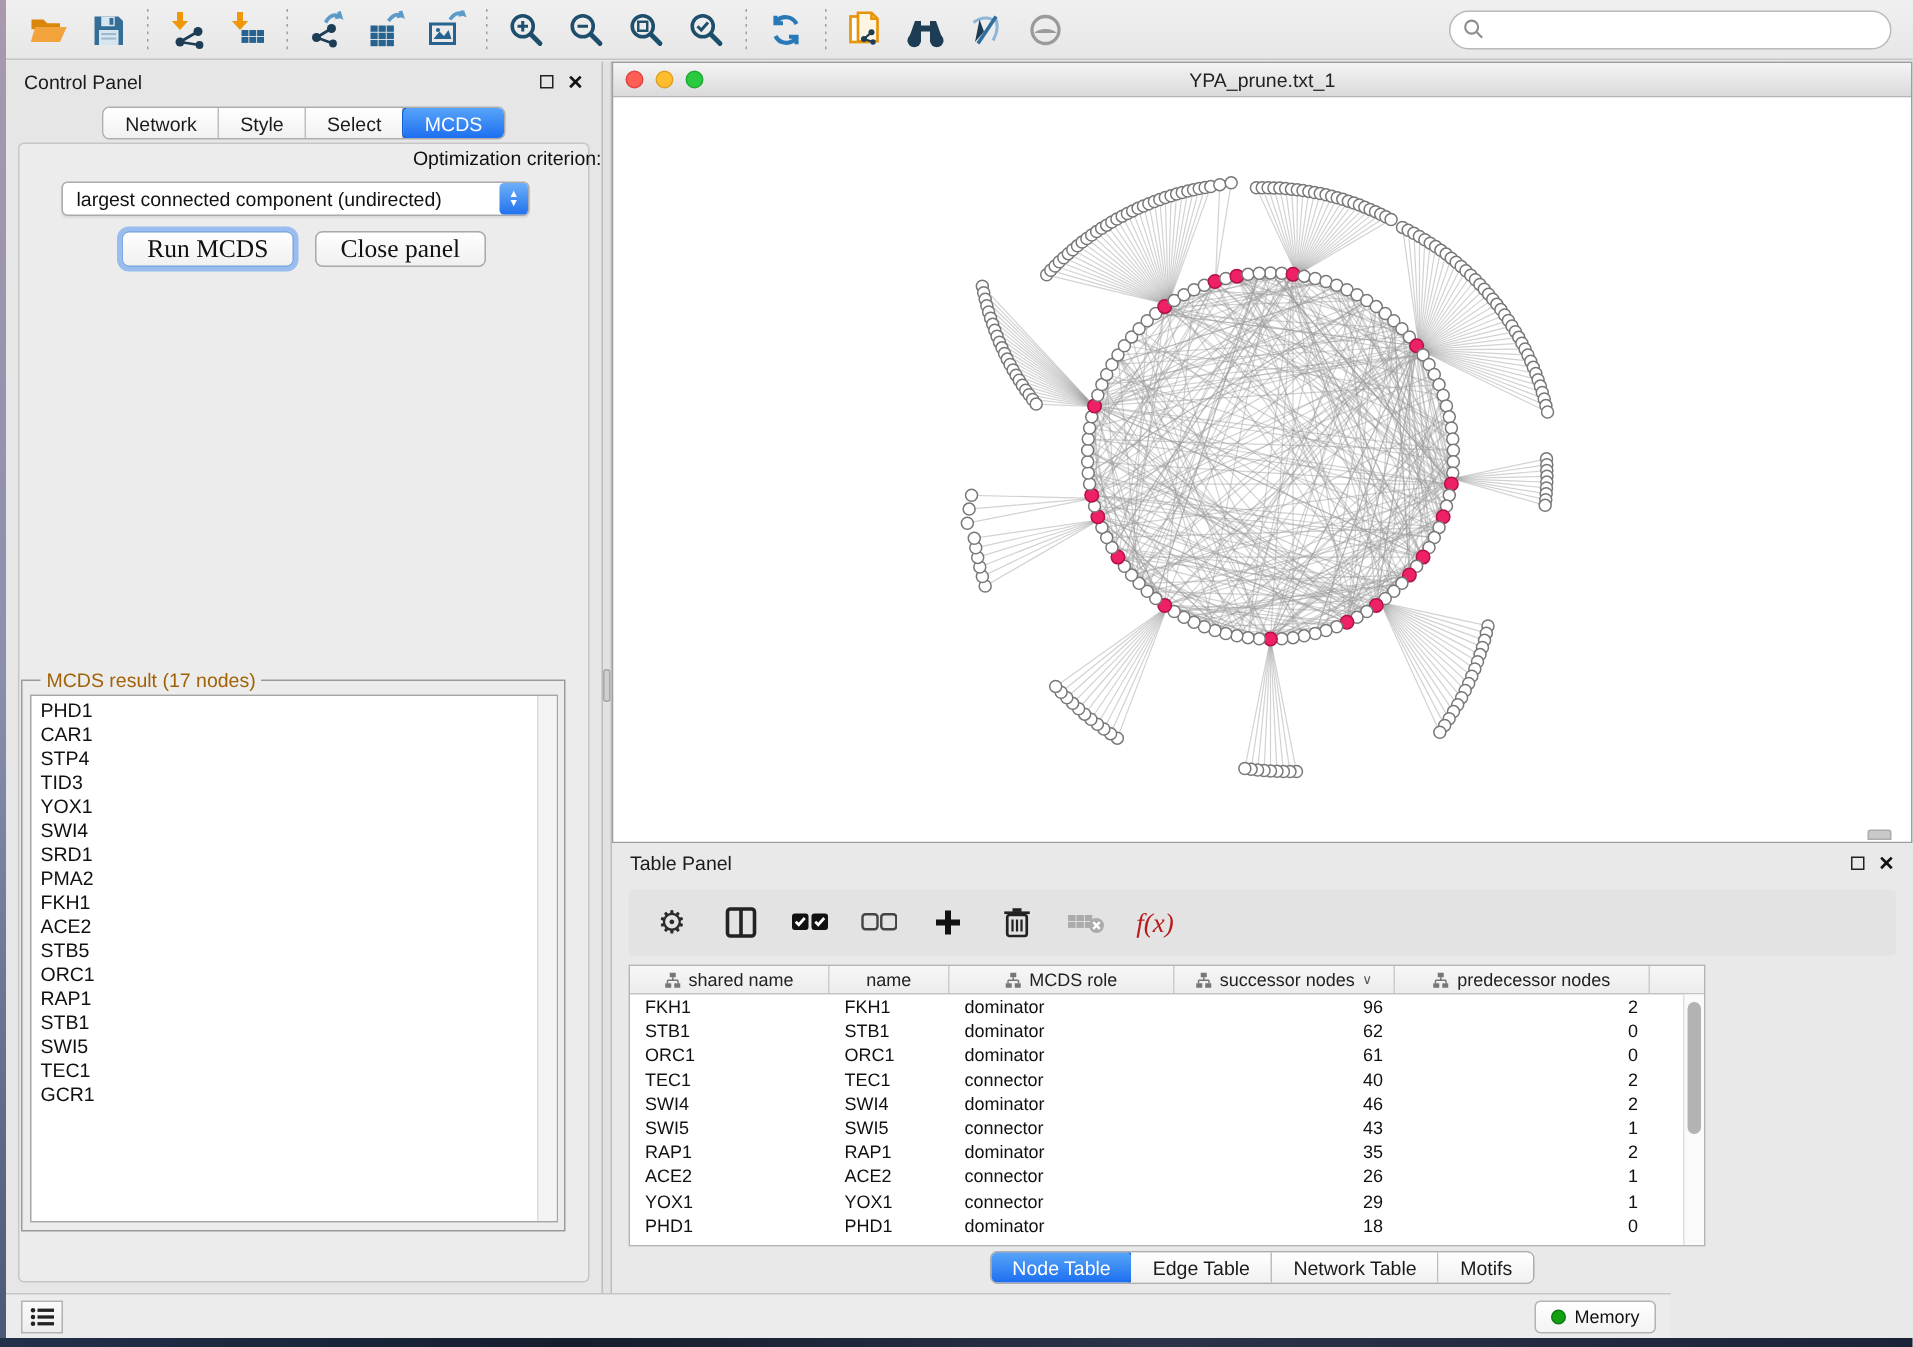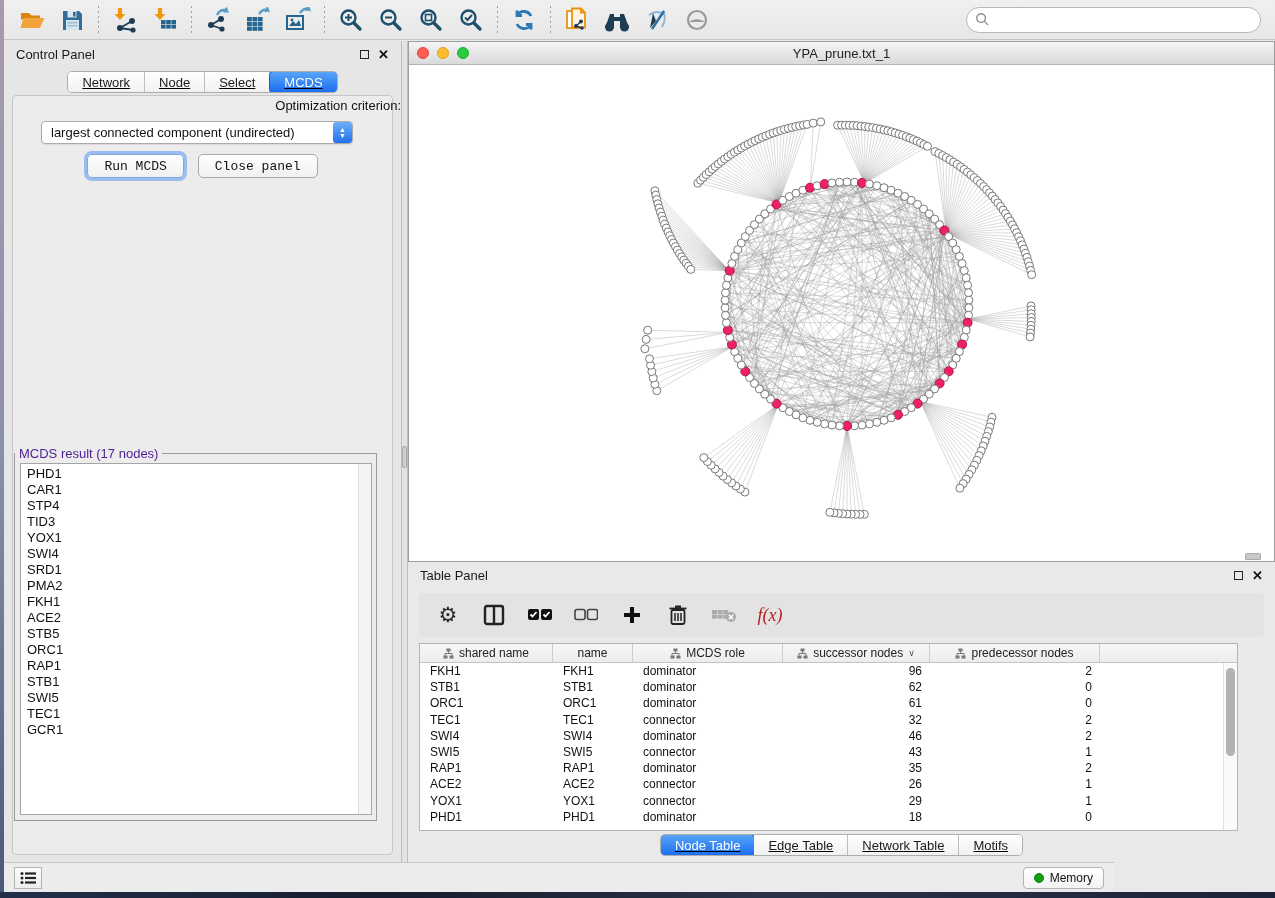--- a/index.html
+++ b/index.html
@@ -29,45 +29,45 @@
 
   
   #control-panel { left:4px; top:41px; width:397px; height:821px; background:#e6e6e6; }
   #cp-titlebar { left:0; top:0; width:100%; height:26px; display:flex; align-items:center;
     padding:0 12px; font-size:13px; color:#1a1a1a; }
   .panel-icons { margin-left:auto; display:flex; gap:9px; align-items:center; }
   .float-icon { width:9px; height:9px; border:1.6px solid #222; display:inline-block; }
   .close-icon { font-size:13px; font-weight:bold; color:#111; line-height:9px; }
   #cp-tabs { left:0; top:30px; width:100%; display:flex; justify-content:center; }
   .seg-group { display:flex; border:1px solid #adadad; border-radius:5px; overflow:hidden;
-    background:#fdfdfd; height:22px;text-decoration:underline; }
+    background:#fdfdfd; height:22px; }
   .seg { padding:0 14px; font-size:13px; color:#1a1a1a; display:flex; align-items:center;
     border-right:1px solid #bdbdbd; background:linear-gradient(#ffffff,#f1f1f1); }
   .seg:last-child { border-right:none; }
   .seg.sel { background:linear-gradient(#57a4f8,#1d6ff1); color:#fff; border-radius:4px;
     margin:-1px; border:1px solid #1560cf; }
   #cp-page { left:8px; top:54px; width:381px; height:760px; background:#ececec;
     border:1px solid #c6c6c6; border-radius:4px; }
   #opt-label { top:57px; width:100%; text-align:right; font-size:13px; color:#111; }
   #opt-select { left:37px; top:80px; width:312px; height:23px; background:#fff;
     border:1px solid #ababab; border-radius:4px; display:flex; align-items:center;
     font-size:13px; color:#111; padding-left:9px; box-shadow:0 1px 1px rgba(0,0,0,.08); }
   #opt-stepper { margin-left:auto; width:19px; height:21px; border-radius:3px;
     background:linear-gradient(#6cb0f9,#2271ee); display:flex; flex-direction:column;
     align-items:center; justify-content:center; color:#fff; font-size:7px; line-height:6px; }
   .cp-buttons { left:0; top:113px; width:100%; display:flex; justify-content:center; gap:14px; }
   .mac-btn { height:24px; padding:0 16px; background:linear-gradient(#ffffff,#f0f0f0);
-    border:1px solid #a9a9a9; border-radius:5px; font-size:13px; color:#111;
-    font-family:Liberation Mono, monospace; }
+    border:1px solid #a9a9a9; border-radius:5px; font-size:17px; color:#111;
+    font-family:Liberation Serif, serif; }
   .mac-btn.focus { box-shadow:0 0 0 3px rgba(107,164,239,.65); border-color:#7da9dd; }
 
   #mcds-fieldset { left:10px; top:412px; width:363px; height:368px;
     border:1px solid #9b9b9b; background:#ececec; }
-  #mcds-legend { position:absolute; top:-8px; left:0; background:#ececec; padding:0 4px;
-    font-size:13px; color:#4c1d95; }
+  #mcds-legend { position:absolute; top:-8px; left:12px; background:#ececec; padding:0 4px;
+    font-size:13px; color:#a16207; }
   #mcds-list-wrap { position:absolute; left:5px; top:9px; width:352px; height:352px;
     background:#fff; border:1px solid #a5a5a5; display:flex; }
   #mcds-list { flex:1; overflow:hidden; padding:2px 0 0 6px; }
   .mcds-item { font-size:13px; line-height:16px; color:#111; }
   #mcds-scroll { width:13px; background:#f4f4f4; border-left:1px solid #dcdcdc; }
 
   
   #v-splitter { left:401px; top:41px; width:7px; height:821px; background:#e2e2e2;
     border-left:1px solid #bdbdbd; border-right:1px solid #bdbdbd; }
   #v-splitter-handle { left:402px; top:446px; width:5px; height:22px; background:#cfcfcf;
@@ -88,21 +88,21 @@
   
   #table-panel { left:408px; top:562px; width:867px; height:300px; background:#e9e9e9; }
   #tp-titlebar { left:0; top:0; width:100%; height:26px; display:flex; align-items:center;
     padding:0 12px; font-size:13px; color:#1a1a1a; }
   #tp-toolbar { left:11px; top:31px; width:845px; height:44px; background:#e3e3e3;
     border-radius:3px; display:flex; align-items:center; padding-left:16px; gap:20px; }
   .tp-icon { display:flex; align-items:center; justify-content:center; width:26px; height:26px; }
   .gear-glyph { font-size:21px; color:#2b2b2b; }
   .fx-glyph { font-family:"Liberation Serif",serif; font-style:italic; font-size:18px; color:#b91c1c; }
 
-  #table-box { left:11px; top:81px; width:819px; height:188px; background:#fff;
+  #table-box { left:11px; top:81px; width:718px; height:188px; background:#fff;
     border:1px solid #b5b5b5; }
   #thead { display:grid; grid-template-columns:133px 80px 150px 147px 170px 1fr;
     height:19px; background:linear-gradient(#f7f7f7,#ececec); border-bottom:1px solid #c3c3c3; }
   .th { display:flex; align-items:center; justify-content:center; gap:5px; font-size:12px;
     color:#222; border-right:1px solid #cdcdcd; overflow:hidden; }
   .th:last-child { border-right:none; }
   #tbody { position:absolute; left:0; top:19px; right:14px; bottom:0; overflow:hidden; }
   .tr { display:grid; grid-template-columns:133px 80px 150px 147px 170px 1fr; height:16.2px; }
   .td { font-size:12px; color:#111; display:flex; align-items:center; padding:0 10px; }
   .td.num { justify-content:flex-end; padding-right:8px; }
@@ -288,21 +288,21 @@
   <div class="abs" id="cp-titlebar">
     <span>Control Panel</span>
     <span class="panel-icons">
       <span class="float-icon"></span>
       <span class="close-icon">✕</span>
     </span>
   </div>
   <div class="abs" id="cp-tabs">
     <span class="seg-group">
         <span class="seg">Network</span>
-        <span class="seg">Node</span>
+        <span class="seg">Style</span>
         <span class="seg">Select</span>
         <span class="seg sel">MCDS</span>
       </span>
   </div>
   <div class="abs" id="cp-page"></div>
   <div class="abs" id="opt-label">Optimization criterion:</div>
   <div class="abs" id="opt-select">
     <span>largest connected component (undirected)</span>
     <span id="opt-stepper">
       <span>▲</span>
@@ -1318,21 +1318,21 @@
           <div class="td">ORC1</div>
           <div class="td">dominator</div>
           <div class="td num">61</div>
           <div class="td num">0</div>
           <div></div>
         </div>
         <div class="tr">
           <div class="td">TEC1</div>
           <div class="td">TEC1</div>
           <div class="td">connector</div>
-          <div class="td num">32</div>
+          <div class="td num">40</div>
           <div class="td num">2</div>
           <div></div>
         </div>
         <div class="tr">
           <div class="td">SWI4</div>
           <div class="td">SWI4</div>
           <div class="td">dominator</div>
           <div class="td num">46</div>
           <div class="td num">2</div>
           <div></div>

